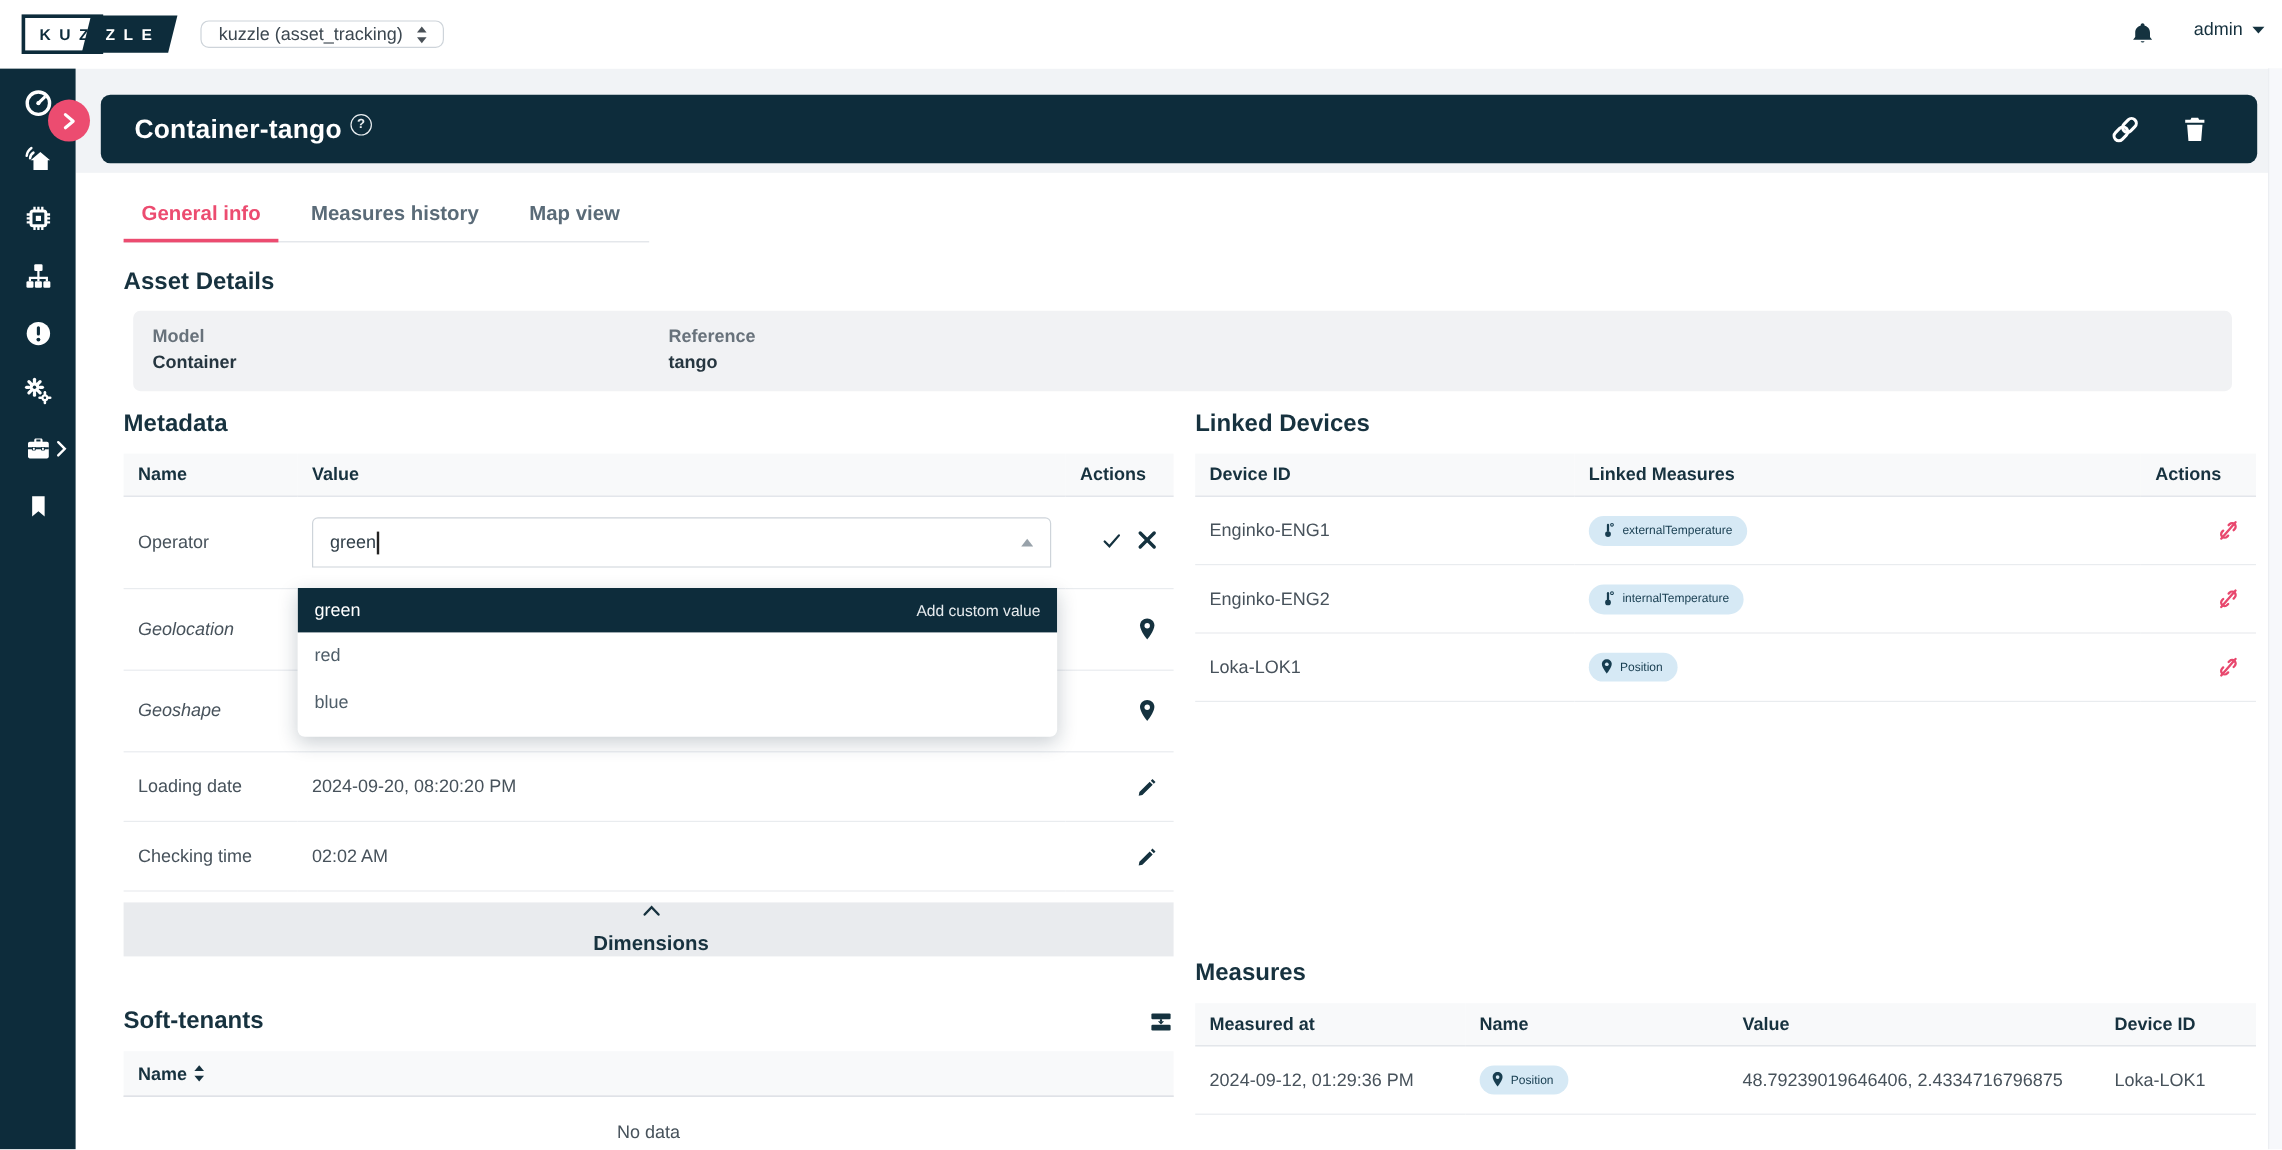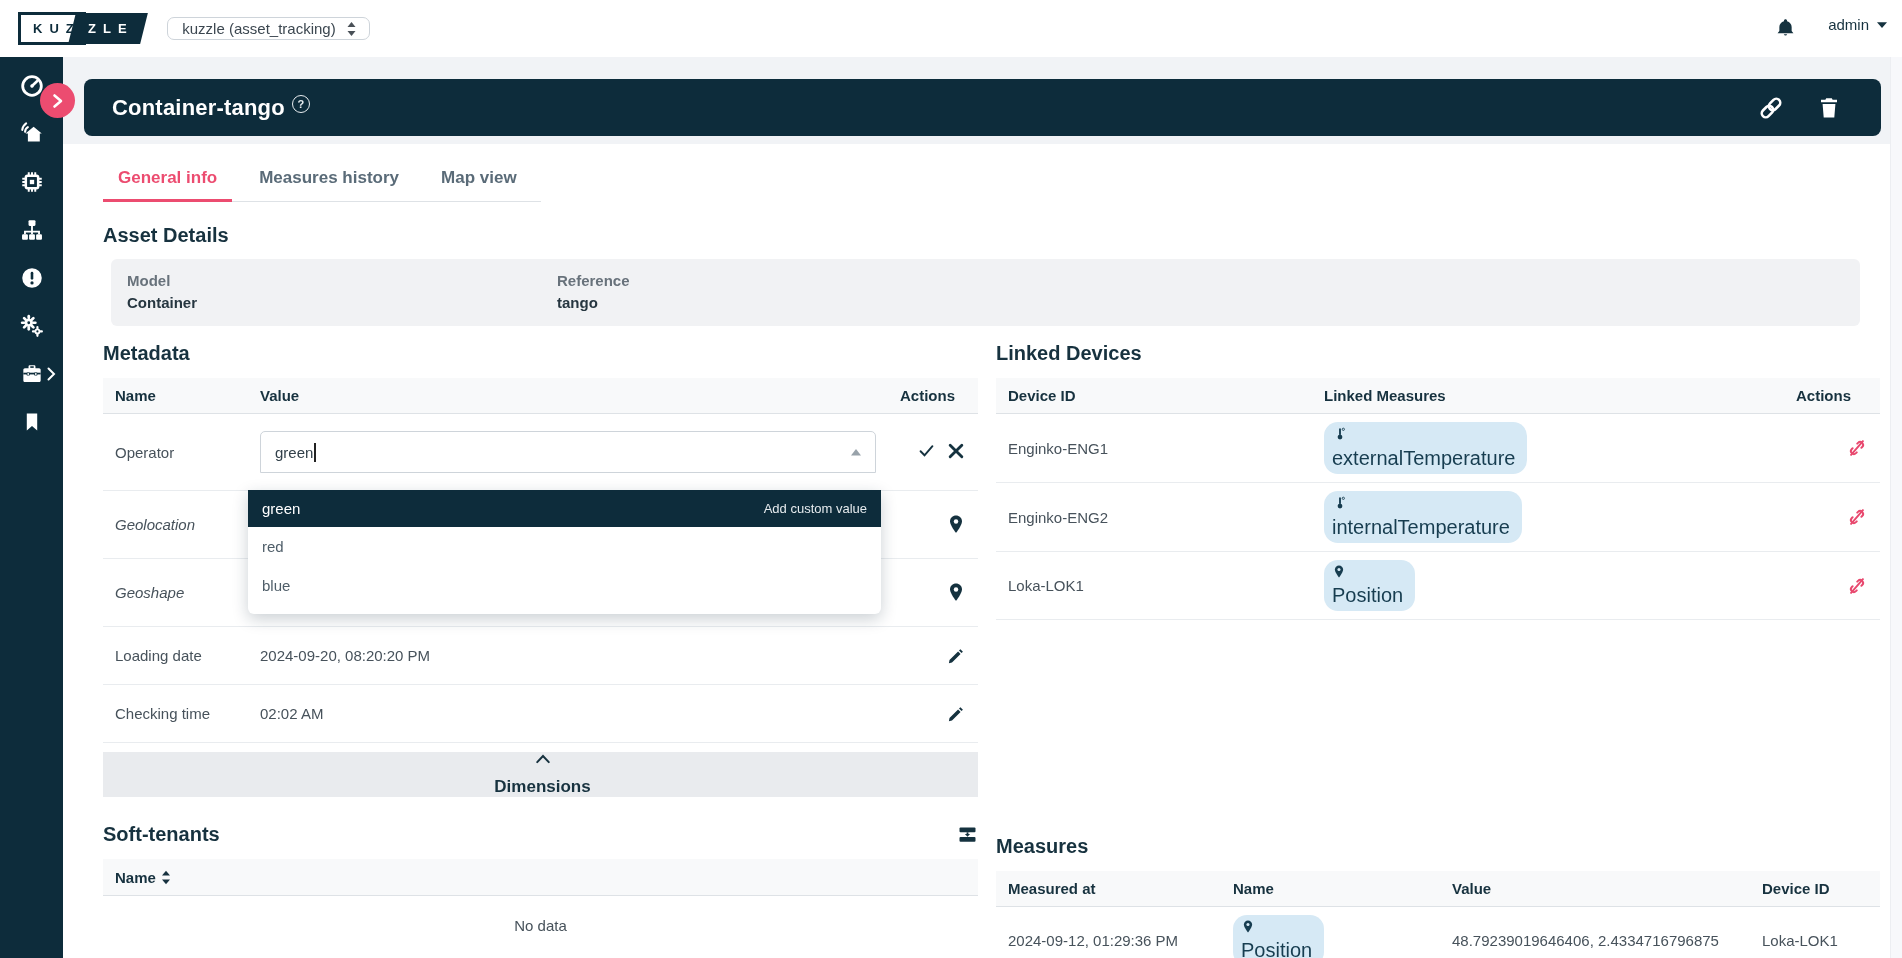--- a/index.html
+++ b/index.html
@@ -75,29 +75,29 @@
 
   .dropdown{position:absolute; left:145px; top:112px; width:633px; background:#fff; border-radius:0 0 6px 6px; box-shadow:0 5px 16px rgba(20,40,60,.22); z-index:15; padding-bottom:9px; overflow:hidden;}
   .dd-option{height:39px; display:flex; align-items:center; padding:0 14px; font-size:15px; color:#4f5e69; cursor:pointer;}
   .dd-option.highlighted{background:var(--navy); color:#fff; height:37px;}
   .dd-add-custom{margin-left:auto; font-size:13px; color:#e6ebee;}
 
   
   .dim-bar{margin-top:9px; height:45px; background:#e9ebee; display:flex; align-items:center; gap:12px; padding:0 12px 0 16px; cursor:pointer;flex-direction:column;}
   .dim-title{font-size:17px; font-weight:bold; color:var(--heading);}
 
-  .sub-head{display:flex; align-items:center; justify-content:space-between; margin-top:26px;}
+  .sub-head{display:flex; align-items:center; justify-content:space-between; margin-top:43px;}
   .sort-icon{margin-left:4px; position:relative; top:2px;}
   .no-data-cell{text-align:center; color:#5d676f; padding:21px 0 30px 0 !important; border-bottom:none !important;}
 
   
   .ld-device-col{width:316px;}
   .ld-actions-col{width:96px;}
   tr.ld-row td{height:57px;}
-  .badge{display:inline-flex; gap:4px; background:var(--badge-bg); color:var(--badge-text); border-radius:14px; padding:4px 12px 4px 8px; font-size:20px; white-space:nowrap;flex-direction:column;}
+  .badge{display:inline-flex; align-items:center; gap:4px; background:var(--badge-bg); color:var(--badge-text); border-radius:14px; padding:4px 12px 4px 8px; font-size:10px; white-space:nowrap;}
   .measures-section{margin-top:215px;}
   .m-at-col{width:225px;} .m-name-col{width:219px;} .m-value-col{width:310px;}
   tr.measure-row td{height:57px;}
 
   
   .scroll-strip{position:absolute; right:0; top:57px; bottom:0; width:12px; background:#f7f8fb; border-left:1px solid #eceef2; z-index:50;}
 
   svg{display:block;}
 </style>
 </head>

